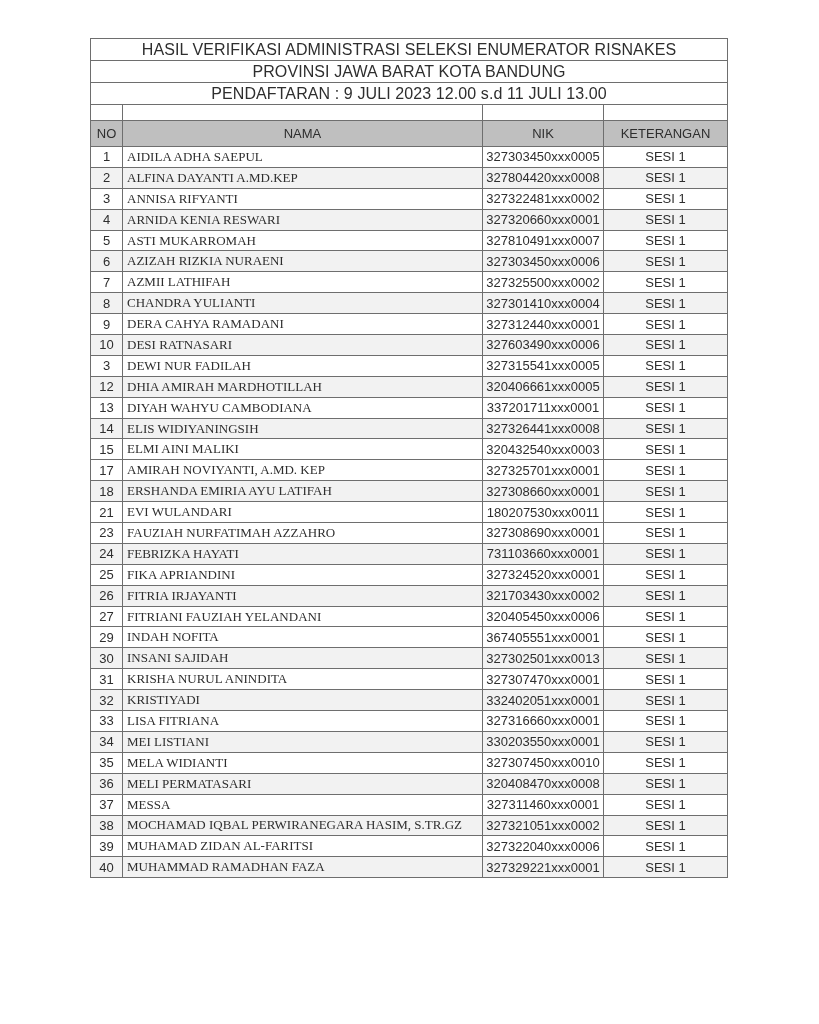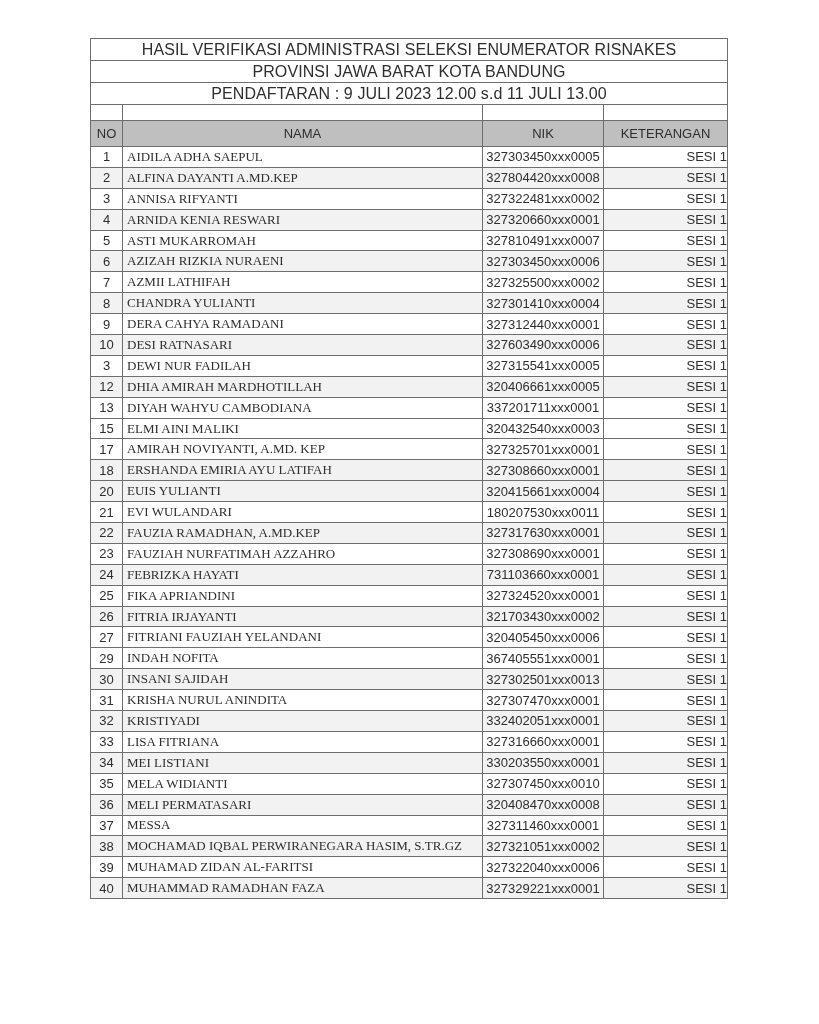--- a/index.html
+++ b/index.html
@@ -46,21 +46,21 @@
   .head-row th{
     height:26px;
     background:var(--header-bg);
     font-size:13px;
   }
   tbody tr{height:20.9px;}
   tbody tr.even td{background:var(--stripe-bg);}
   td.c-no{text-align:center;}
   td.c-nama{text-align:left;padding-left:4px;font-family:Liberation Serif, serif;}
   td.c-nik{text-align:center;}
-  td.c-ket{text-align:right;}
+  td.c-ket{text-align:center;}
 </style>
 </head>
 <body>
 
 <div class="doc-table-wrap">
   <table>
     <colgroup>
       <col style="width:32px">
       <col style="width:360px">
       <col style="width:121px">
@@ -161,54 +161,48 @@
     <td class="c-nama">DHIA AMIRAH MARDHOTILLAH</td>
     <td class="c-nik">320406661xxx0005</td>
     <td class="c-ket">SESI 1</td>
   </tr>
         <tr>
     <td class="c-no">13</td>
     <td class="c-nama">DIYAH WAHYU CAMBODIANA</td>
     <td class="c-nik">337201711xxx0001</td>
     <td class="c-ket">SESI 1</td>
   </tr>
+        <tr class="even">
+    <td class="c-no">14</td>
+    <td class="c-nama">ELIS WIDIYANINGSIH</td>
+    <td class="c-nik">327326441xxx0008</td>
+    <td class="c-ket">SESI 1</td>
+  </tr>
         <tr>
     <td class="c-no">15</td>
     <td class="c-nama">ELMI AINI MALIKI</td>
     <td class="c-nik">320432540xxx0003</td>
     <td class="c-ket">SESI 1</td>
   </tr>
         <tr>
     <td class="c-no">17</td>
     <td class="c-nama">AMIRAH NOVIYANTI, A.MD. KEP</td>
     <td class="c-nik">327325701xxx0001</td>
     <td class="c-ket">SESI 1</td>
   </tr>
         <tr class="even">
     <td class="c-no">18</td>
     <td class="c-nama">ERSHANDA EMIRIA AYU LATIFAH</td>
     <td class="c-nik">327308660xxx0001</td>
     <td class="c-ket">SESI 1</td>
   </tr>
-        <tr class="even">
-    <td class="c-no">20</td>
-    <td class="c-nama">EUIS YULIANTI</td>
-    <td class="c-nik">320415661xxx0004</td>
-    <td class="c-ket">SESI 1</td>
-  </tr>
         <tr>
     <td class="c-no">21</td>
     <td class="c-nama">EVI WULANDARI</td>
     <td class="c-nik">180207530xxx0011</td>
-    <td class="c-ket">SESI 1</td>
-  </tr>
-        <tr class="even">
-    <td class="c-no">22</td>
-    <td class="c-nama">FAUZIA RAMADHAN, A.MD.KEP</td>
-    <td class="c-nik">327317630xxx0001</td>
     <td class="c-ket">SESI 1</td>
   </tr>
         <tr>
     <td class="c-no">23</td>
     <td class="c-nama">FAUZIAH NURFATIMAH AZZAHRO</td>
     <td class="c-nik">327308690xxx0001</td>
     <td class="c-ket">SESI 1</td>
   </tr>
         <tr class="even">
     <td class="c-no">24</td>

